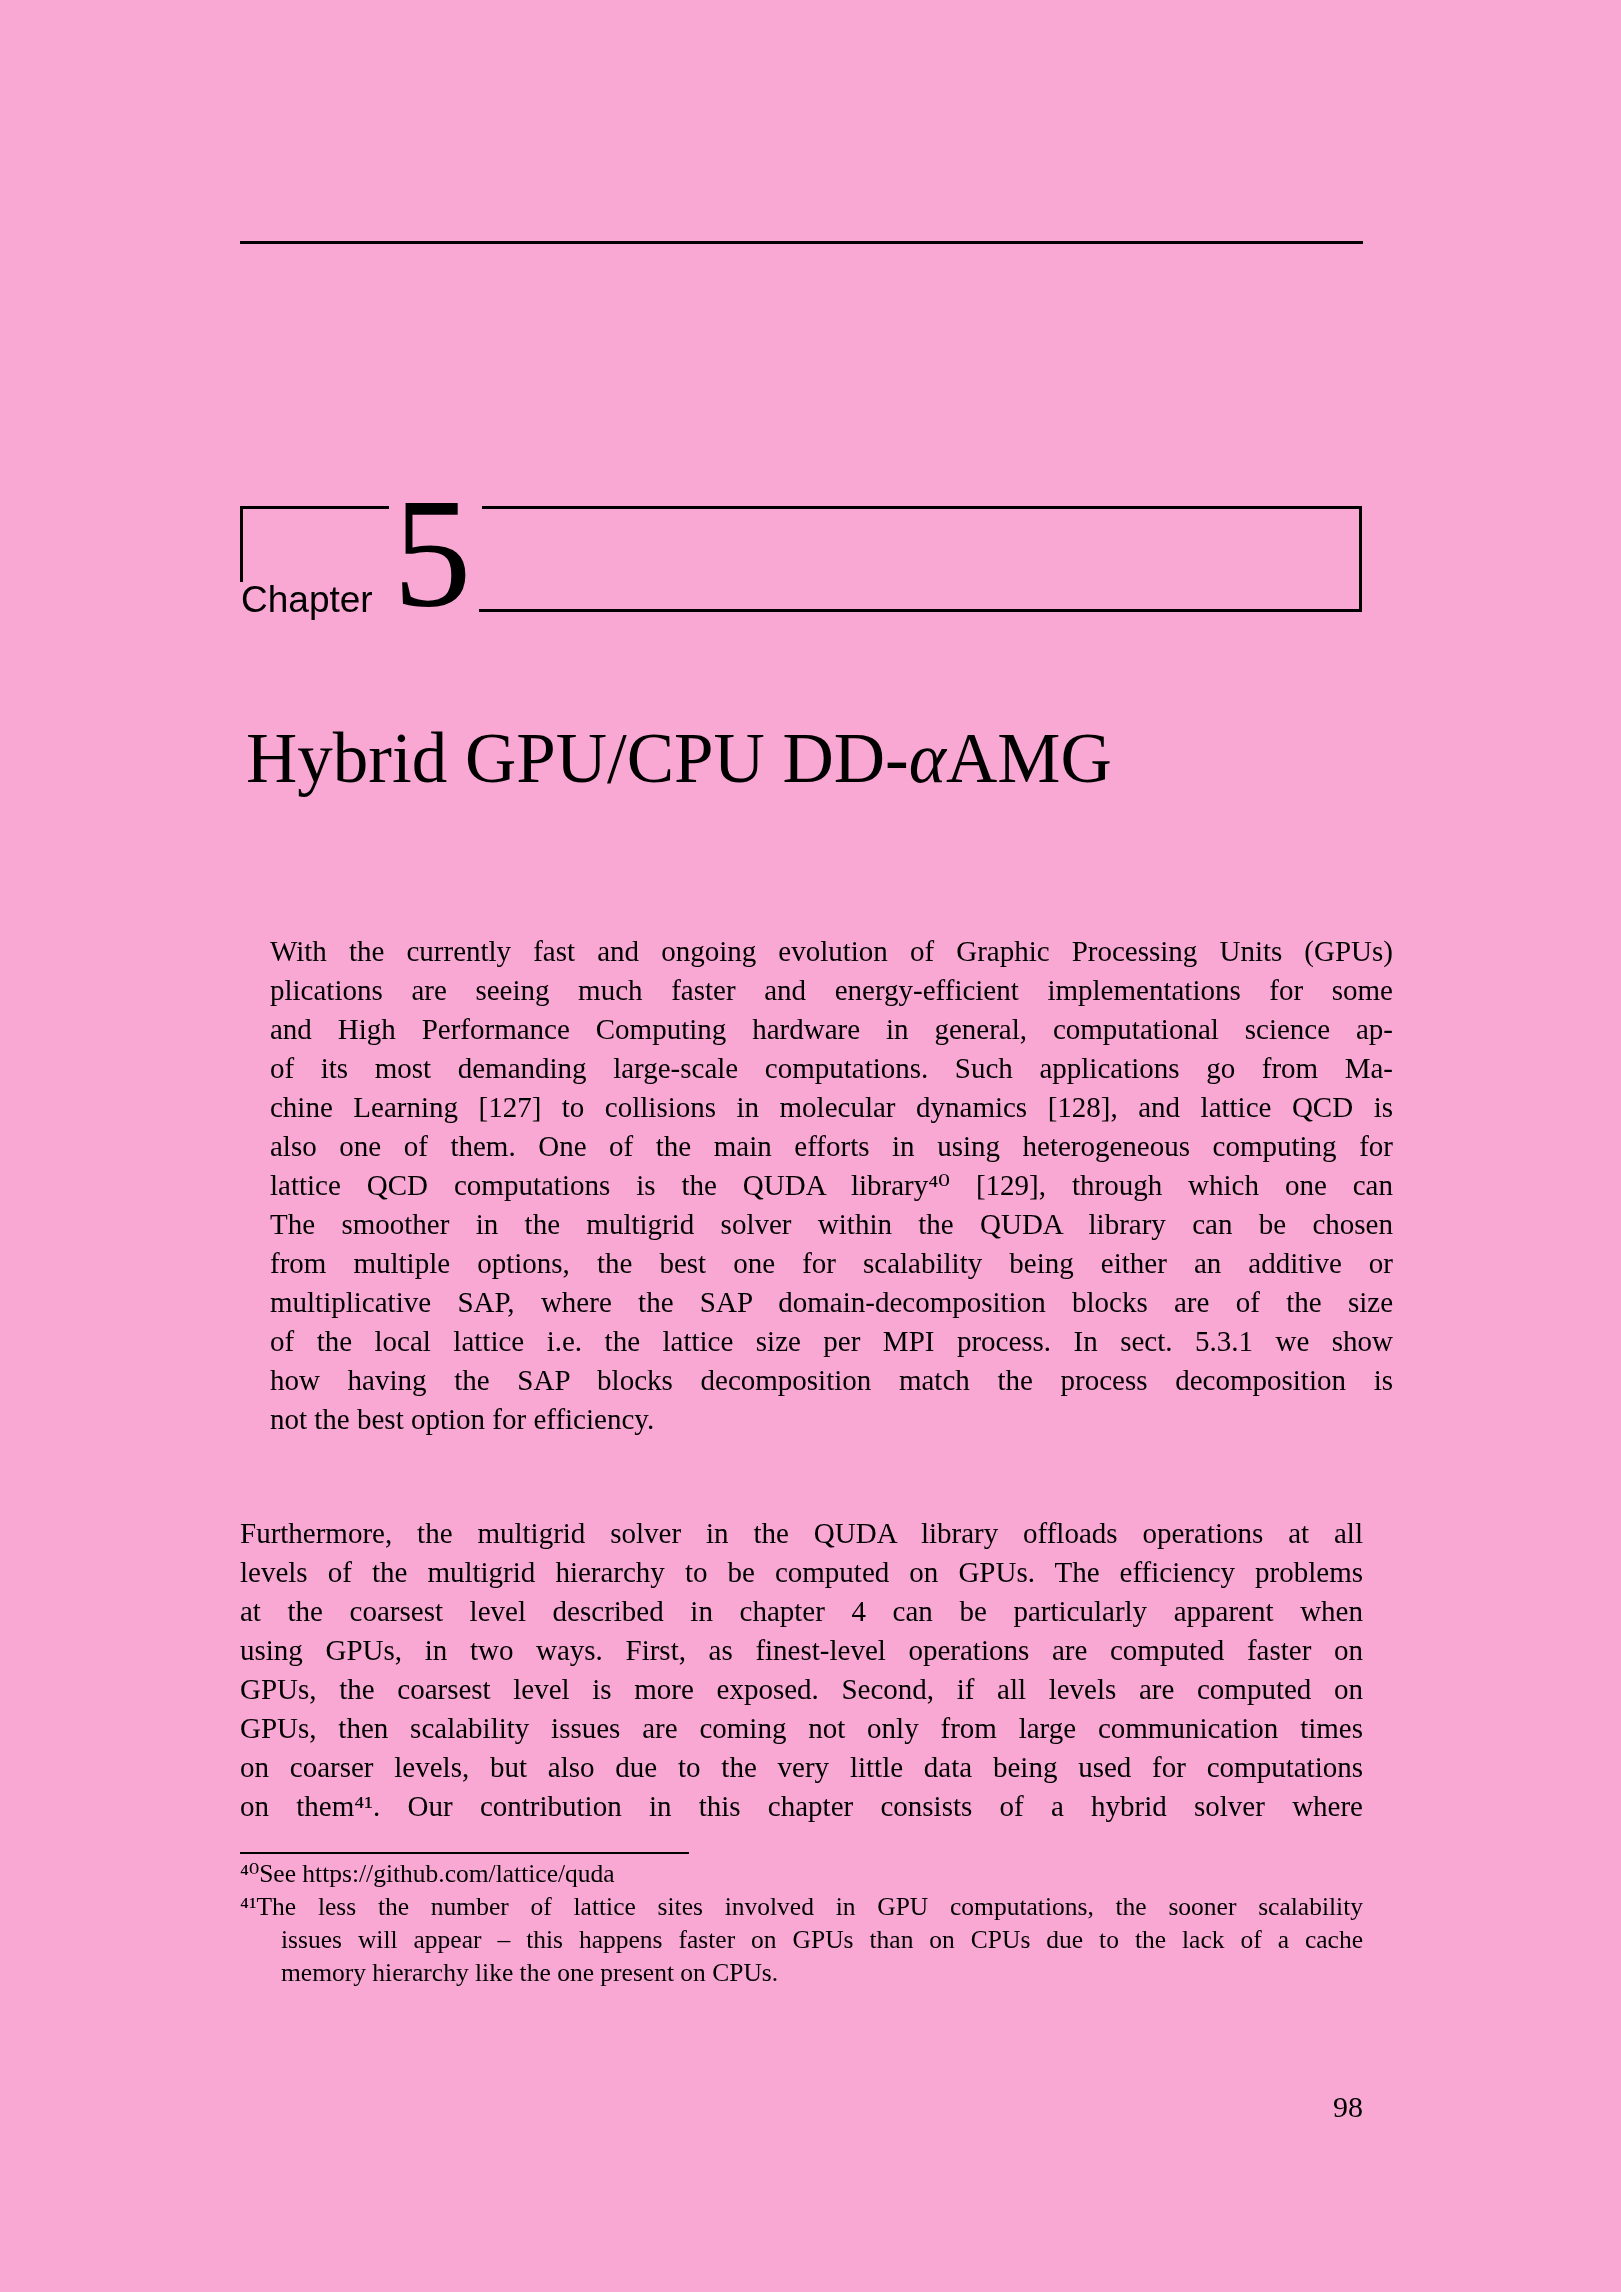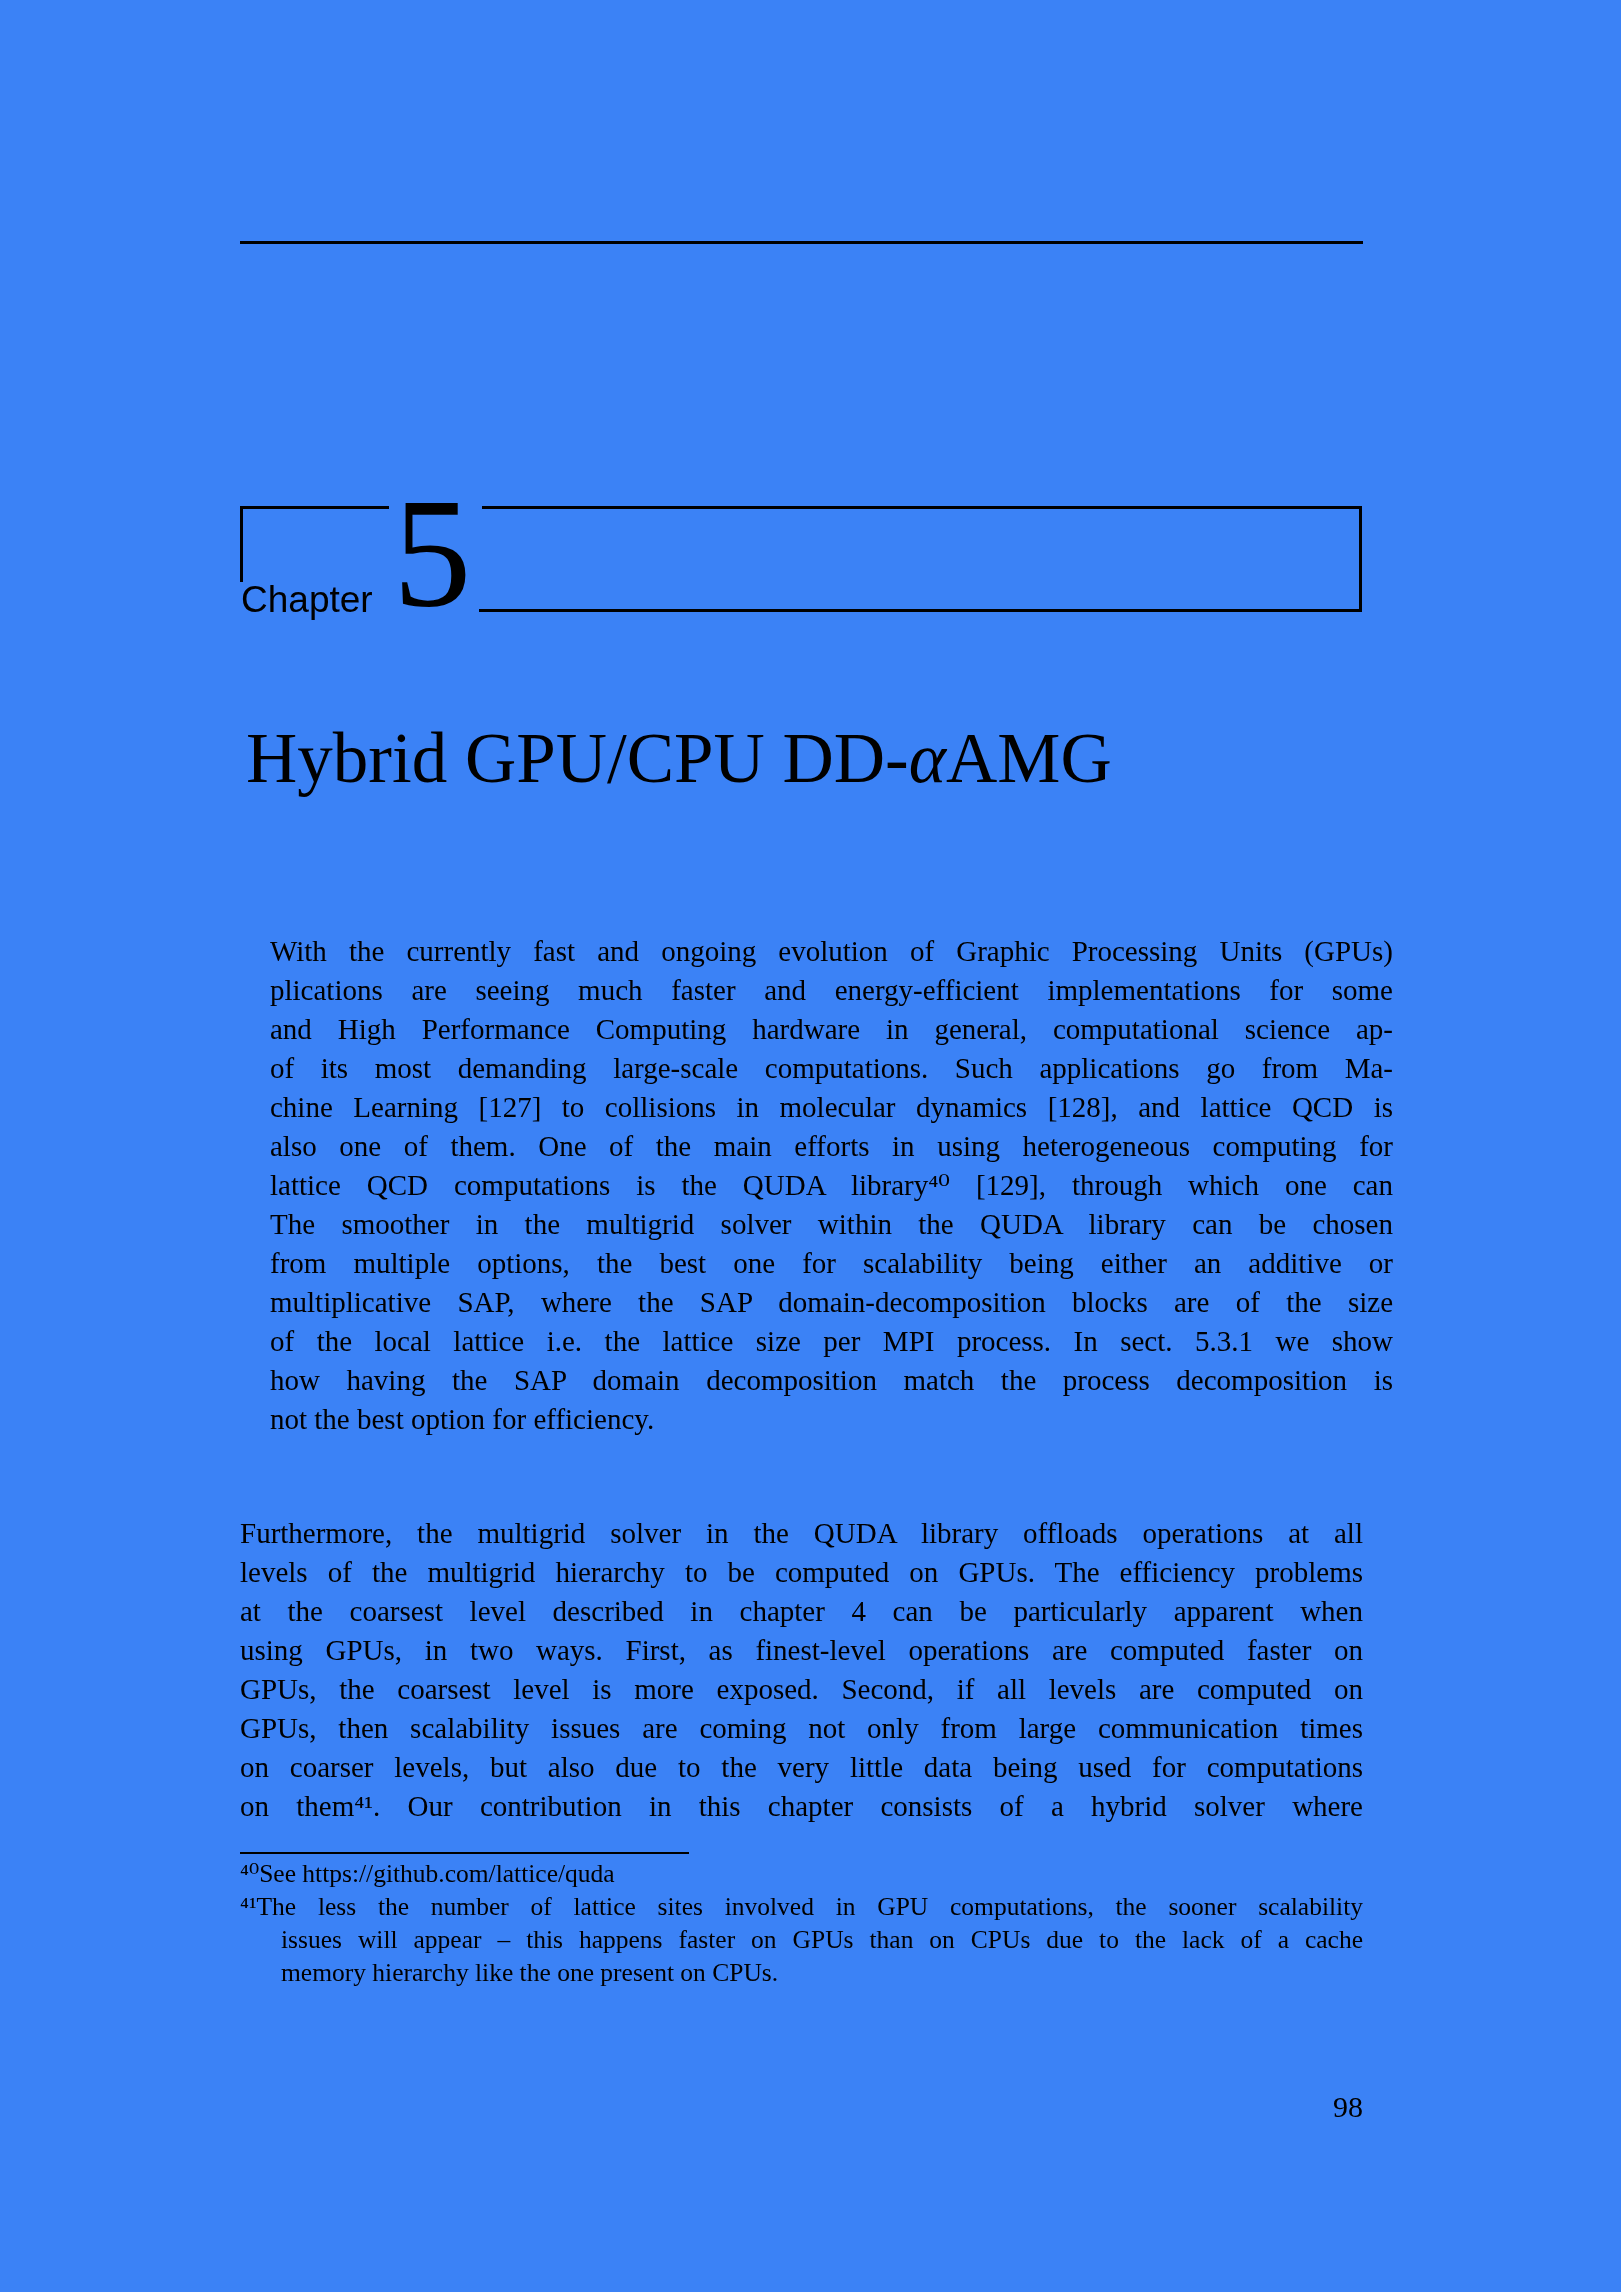--- a/index.html
+++ b/index.html
@@ -1,17 +1,17 @@
 <!DOCTYPE html>
 <html><head>
 <meta charset="utf-8">
 <style>
   html,body{margin:0;padding:0;background:#ffffff;}
   .page{
-    position:relative;width:1621px;height:2293px;background:#3b82f6;color:#000;
+    position:relative;width:1621px;height:2293px;background:#f9a8d4;color:#000;
     font-family:"Liberation Serif","DejaVu Serif",serif;overflow:hidden;
   }
   .rule{position:absolute;background:#000;}
   
   #hdr-rule{left:240px;top:241px;width:1123px;height:2.9px;}
   
   #box-top-left{left:240px;top:506px;width:149px;height:2.9px;}
   #box-top-right{left:482px;top:506px;width:880px;height:2.9px;}
   #box-left-vert{left:240px;top:506px;width:2.9px;height:76px;}
   #box-right-vert{left:1359px;top:506px;width:2.9px;height:106px;}
@@ -71,21 +71,21 @@
     <div class="bl">plications are seeing much faster and energy-efficient implementations for some</div>
     <div class="bl">and High Performance Computing hardware in general, computational science ap-</div>
     <div class="bl">of its most demanding large-scale computations. Such applications go from Ma-</div>
     <div class="bl">chine Learning [127] to collisions in molecular dynamics [128], and lattice QCD is</div>
     <div class="bl">also one of them. One of the main efforts in using heterogeneous computing for</div>
     <div class="bl">lattice QCD computations is the QUDA library⁴⁰ [129], through which one can</div>
     <div class="bl">The smoother in the multigrid solver within the QUDA library can be chosen</div>
     <div class="bl">from multiple options, the best one for scalability being either an additive or</div>
     <div class="bl">multiplicative SAP, where the SAP domain-decomposition blocks are of the size</div>
     <div class="bl">of the local lattice i.e. the lattice size per MPI process. In sect. 5.3.1 we show</div>
-    <div class="bl">how having the SAP domain decomposition match the process decomposition is</div>
+    <div class="bl">how having the SAP blocks decomposition match the process decomposition is</div>
     <div class="bl bl-last">not the best option for efficiency.</div>
   </div>
 
   <div class="para" id="para2">
     <div class="bl">Furthermore, the multigrid solver in the QUDA library offloads operations at all</div>
     <div class="bl">levels of the multigrid hierarchy to be computed on GPUs. The efficiency problems</div>
     <div class="bl">at the coarsest level described in chapter 4 can be particularly apparent when</div>
     <div class="bl">using GPUs, in two ways. First, as finest-level operations are computed faster on</div>
     <div class="bl">GPUs, the coarsest level is more exposed. Second, if all levels are computed on</div>
     <div class="bl">GPUs, then scalability issues are coming not only from large communication times</div>

